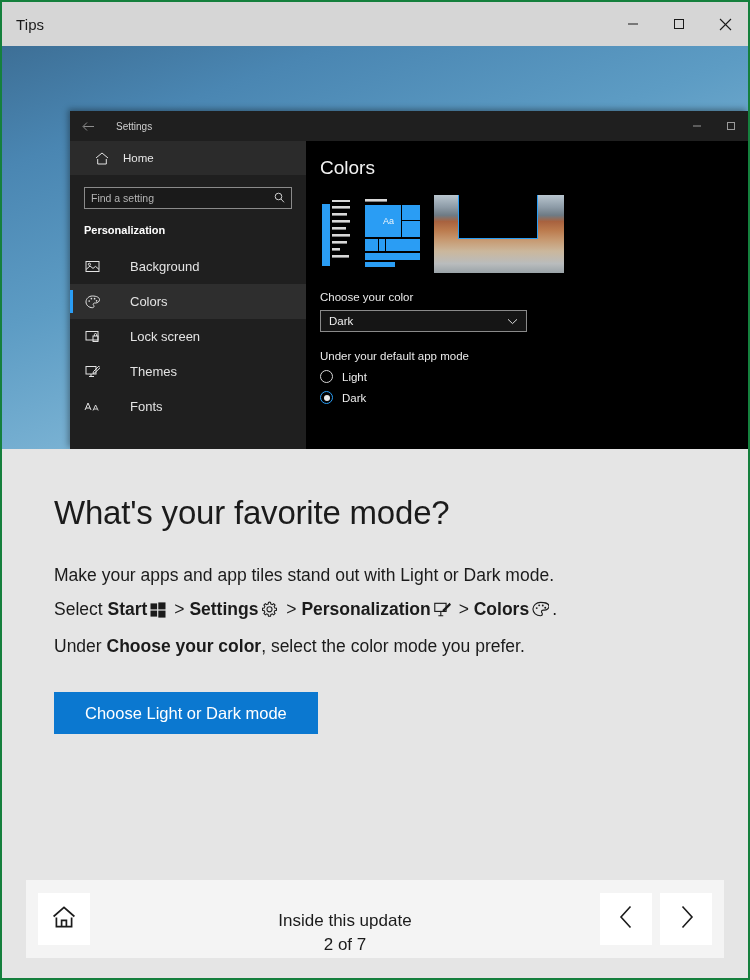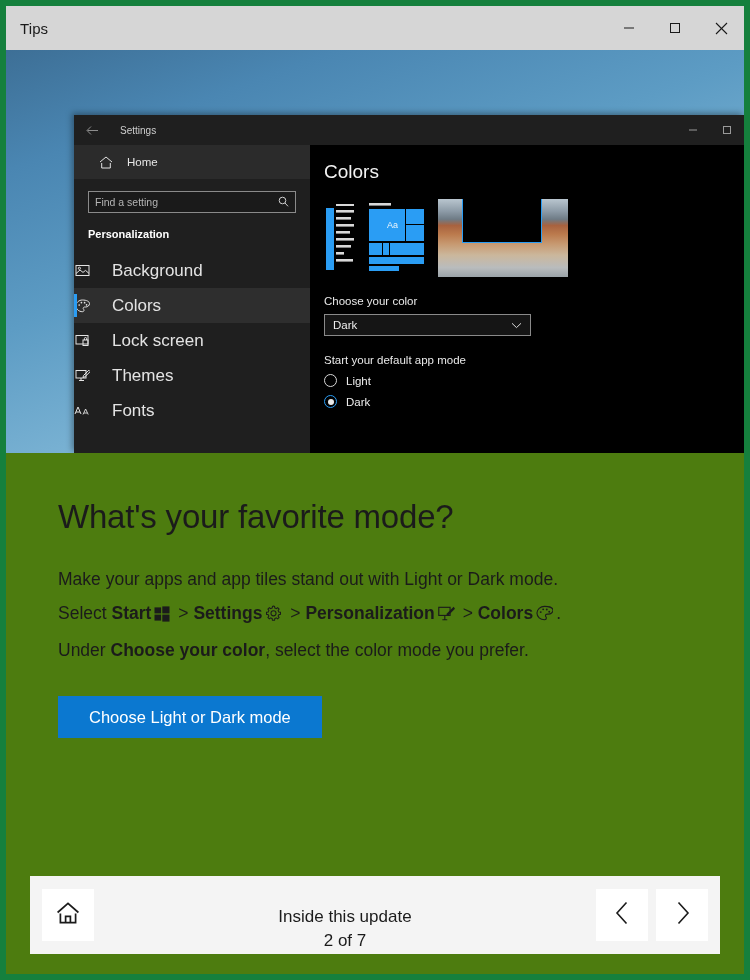--- a/index.html
+++ b/index.html
@@ -5,22 +5,22 @@
   * { box-sizing: border-box; margin: 0; padding: 0; }
   html, body {
     width: 750px; height: 980px;
     font-family: "Liberation Sans", sans-serif;
     background: #ffffff;
     overflow: hidden;
   }
   .window {
     width: 750px; height: 980px;
     position: relative;
-    background: #4d7c0f;
-    border: 6px solid #15803d;
+    background: #e5e5e5;
+    border: 2px solid #15803d;
     display: flex; flex-direction: column;
   }
 
   
   .titlebar {
     height: 44px; flex: 0 0 44px;
     background: #d6d6d6;
     display: flex; align-items: center;
     position: relative;
   }
@@ -86,22 +86,22 @@
     border: 1px solid #8a8a8a; background: #1a1a1a;
     display: flex; align-items: center; padding: 0 6px;
   }
   .sw-search span.ph { font-size: 10.5px; color: #b5b5b5; }
   .sw-search .mag { margin-left: auto; color: #cfcfcf; }
   .sw-section {
     margin: 15px 0 0 14px; font-size: 11px; color: #ffffff; font-weight: bold;
   }
   .sw-navlist { margin-top: 13px; }
   .sw-item {
-    height: 35px; display: flex; align-items: center; gap: 22px;
-    color: #e3e3e3; font-size: 17px;
+    height: 35px; display: flex; align-items: center; gap: 30px;
+    padding-left: 14px; color: #e3e3e3; font-size: 13px;
     position: relative;
   }
   .sw-item.selected { background: #2e2e2e; }
   .sw-item.selected::before {
     content:""; position: absolute; left: 0; top: 6px; bottom: 6px; width: 3px;
     background: #2a9df4;
   }
   .sw-ico { width: 16px; height: 16px; display: flex; align-items: center; justify-content: center; color: #e3e3e3; }
 
   .sw-main {
@@ -351,21 +351,21 @@
         <div class="field-label">Choose your color</div>
         <div class="combo">
           <span>Dark</span>
           <span class="chev">
             <svg width="11" height="7" viewBox="0 0 11 7">
                 <path d="M1 1.3 5.5 5.6 10 1.3" fill="none" stroke="currentColor" stroke-width="1"></path>
               </svg>
           </span>
         </div>
 
-        <div class="field-label">Start your default app mode</div>
+        <div class="field-label">Under your default app mode</div>
         <div class="radio-row">
           <span class="radio"></span>
           <span>Light</span>
         </div>
         <div class="radio-row">
           <span class="radio checked">
               <i></i>
             </span>
           <span>Dark</span>
         </div>

